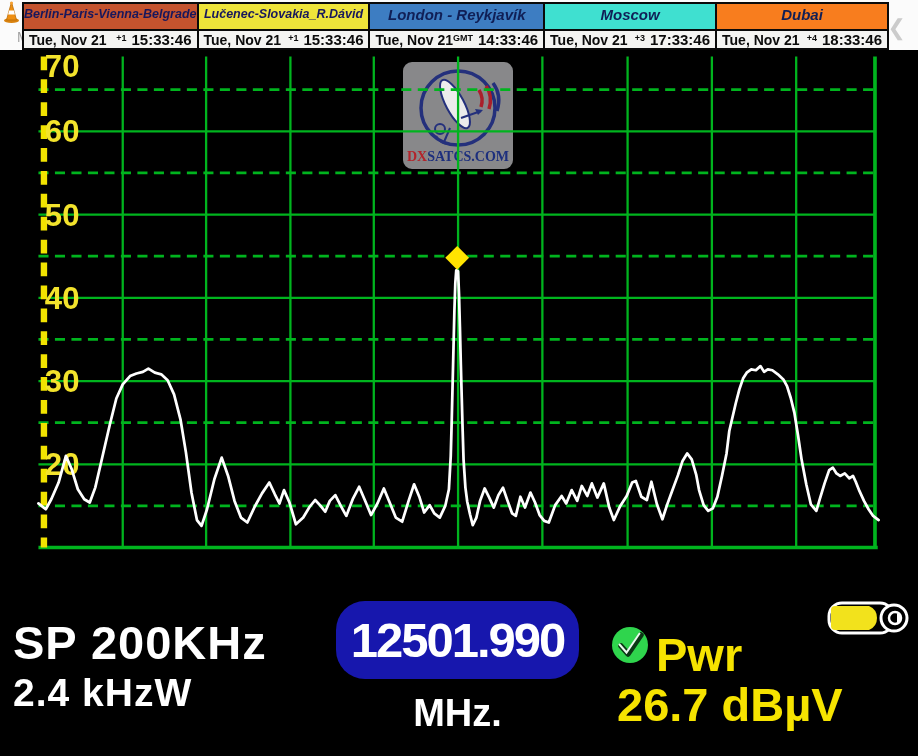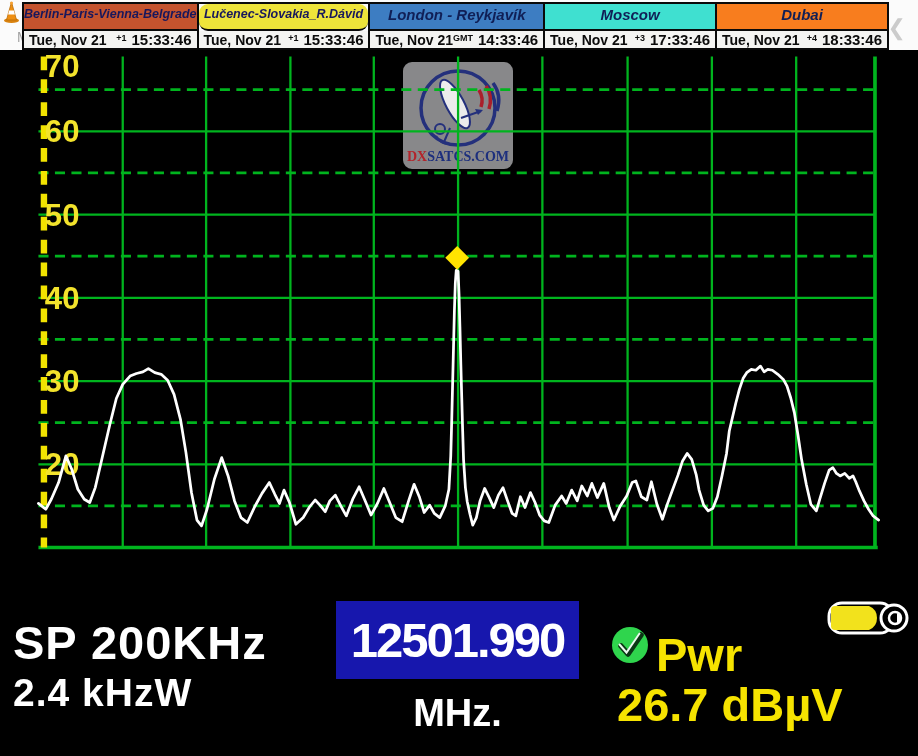--- a/index.html
+++ b/index.html
@@ -113,21 +113,21 @@
     <div class="clocks">
       <div class="clock">
         <div class="clock-name" style="background: rgb(196, 83, 46); color: rgb(23, 23, 92);">Berlin-Paris-Vienna-Belgrade</div>
         <div class="clock-time-row">
           <span class="clock-date">Tue, Nov 21</span>
           <span class="clock-tz">+1</span>
           <span class="clock-time">15:33:46</span>
         </div>
       </div>
       <div class="clock">
-        <div class="clock-name" style="background: rgb(238, 228, 58); color: rgb(23, 23, 92); border-radius: 9px;">Lučenec-Slovakia_R.Dávid</div>
+        <div class="clock-name" style="background: rgb(238, 228, 58); color: rgb(23, 23, 92);">Lučenec-Slovakia_R.Dávid</div>
         <div class="clock-time-row">
           <span class="clock-date">Tue, Nov 21</span>
           <span class="clock-tz">+1</span>
           <span class="clock-time">15:33:46</span>
         </div>
       </div>
       <div class="clock">
         <div class="clock-name" style="background: rgb(61, 125, 194); color: rgb(16, 31, 86);">London - Reykjavík</div>
         <div class="clock-time-row">
           <span class="clock-date">Tue, Nov 21</span>
@@ -205,21 +205,21 @@
         <text x="7" y="514.1525423728813" fill="#f3e32c" font-size="34" font-weight="bold" font-family="&quot;Liberation Sans&quot;, sans-serif">20</text>
         <polyline points="0,544.9 8,551.2 14,540.3 22,522.1 30,493.1 36,506.7 43,529.4 50,540.3 56,543.9 62,527.6 70,493.1 78,458.5 85,430.4 92,414.9 100,405.9 107,403.1 114,401.3 120,397.7 127,402.2 134,404.0 141,410.4 148,425.8 155,453.1 161,489.4 167,533.0 173,563.0 178,569.4 184,551.2 192,518.5 200,494.9 207,514.9 214,542.1 221,560.3 228,565.7 236,548.5 244,533.9 252,522.1 258,534.9 263,544.9 268,530.3 274,543.9 281,567.6 289,560.3 296,548.5 302,541.2 308,547.6 313,553.9 318,542.1 324,535.8 330,547.6 336,558.5 343,540.3 350,526.7 357,543.0 363,557.6 370,544.9 377,528.5 383,543.0 390,560.3 397,564.8 404,542.1 410,524.0 416,538.5 421,554.8 427,546.7 432,555.8 438,560.3 444,547.6 448,529.4 450,493.1 451,456.7 452,415.8 453,375.0 454,334.1 455,304.1 456,290.5 458,291.4 459,315.9 460,352.3 461,393.1 462,429.5 463,465.8 464,497.6 466,527.6 468,543.0 471,556.7 474,568.5 478,560.3 482,542.1 487,528.5 492,538.5 497,549.4 502,535.8 507,527.6 512,542.1 517,555.8 521,558.5 526,537.6 531,549.4 537,533.0 542,543.9 547,557.6 552,563.9 557,565.7 564,546.7 571,536.7 576,544.9 582,530.3 588,542.1 593,525.8 599,536.7 604,523.0 610,538.5 617,523.0 623,549.4 628,563.0 635,547.6 642,536.7 648,522.1 652,520.3 658,537.6 664,541.2 669,521.2 675,545.8 681,562.1 686,546.7 691,533.0 698,514.0 703,498.5 708,490.3 713,496.7 718,514.0 721,530.3 726,546.7 731,553.0 736,550.3 741,537.6 746,514.9 751,490.3 754,465.8 758,448.6 761,435.8 765,420.4 769,408.6 773,402.2 778,398.6 783,399.5 788,395.0 792,401.3 796,398.6 801,399.5 807,404.0 813,409.5 817,416.8 821,429.5 825,445.8 829,470.4 833,497.6 838,524.0 843,545.8 849,553.0 853,539.4 858,523.0 863,508.5 867,505.8 871,512.1 875,514.9 880,512.1 885,517.6 889,514.9 892,521.2 896,531.2 901,542.1 906,551.2 911,558.5 917,563.0" fill="none" stroke="#ffffff" stroke-width="3" stroke-linejoin="round" stroke-linecap="round"></polyline>
         <polygon points="457,263.85084745762714 470,276.85084745762714 457,289.85084745762714 444,276.85084745762714" fill="#ffe400"></polygon>
       </svg>
   </div>
 
   <div class="bottombar">
     <div class="span-label">SP 200KHz</div>
     <div class="rbw-label">2.4 kHzW</div>
 
-    <div class="freq-box" id="freqBox" style="background: rgb(23, 23, 173);">
+    <div class="freq-box" id="freqBox" style="background: rgb(23, 23, 173); border-radius: 29px;">
       <span class="freq-value">12501.990</span>
     </div>
     <div class="freq-unit">MHz.</div>
 
     <svg class="check-icon" width="40" height="40" viewBox="0 0 40 40">
       <circle cx="20" cy="20" r="18" fill="#2fd54d"></circle>
       <path d="M11 21 l7 8 l13 -19" fill="none" stroke="#0b3514" stroke-width="5.5" stroke-linecap="round" stroke-linejoin="round"></path>
       <path d="M9.5 19.5 l7 8 l13 -19" fill="none" stroke="#eafaee" stroke-width="2" stroke-linecap="round"></path>
     </svg>
 

